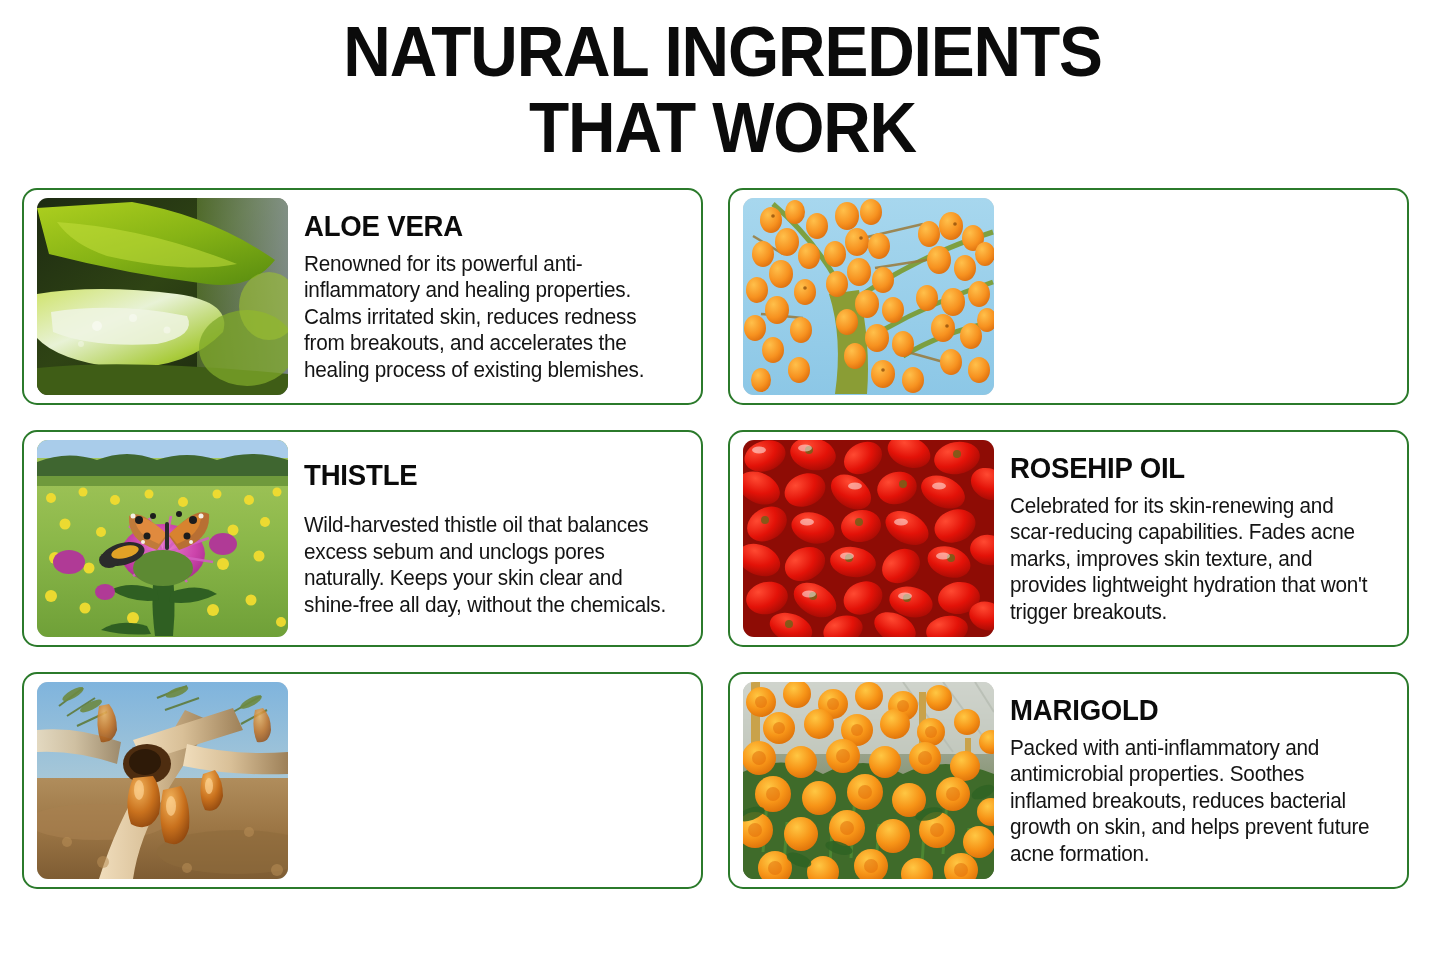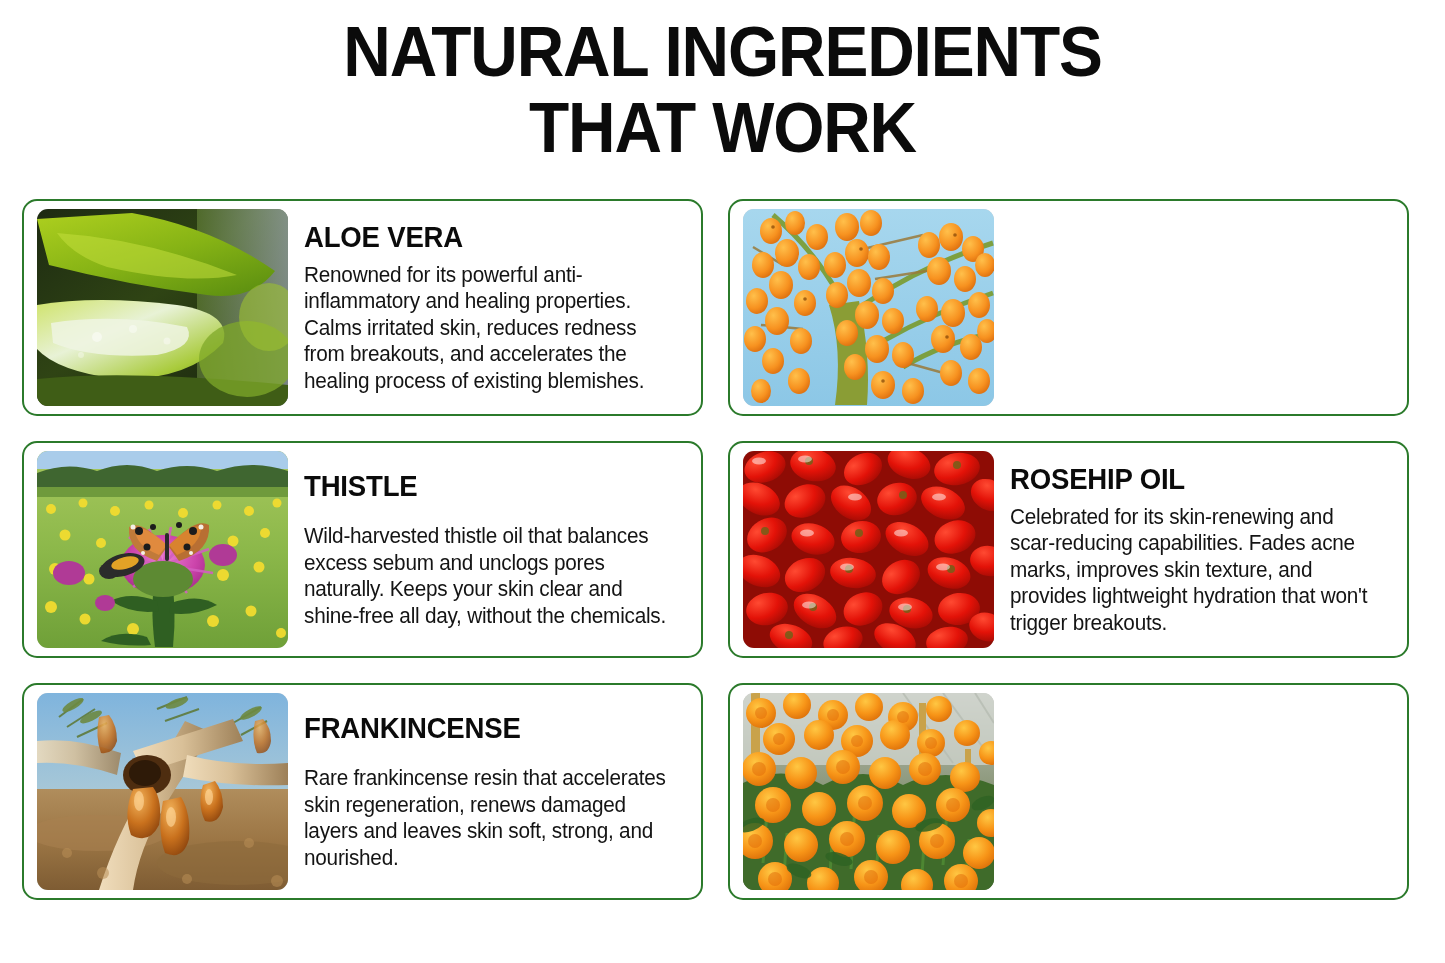--- a/index.html
+++ b/index.html
@@ -34,21 +34,21 @@
     letter-spacing: -1.2px;
     color: #0b0b0b;
     transform: scaleX(0.94);
     transform-origin: 50% 0;
     white-space: pre-line;
   }
 
   
   .grid {
     position: absolute;
-    top: 199px;
+    top: 188px;
     left: 22px;
     width: 1401px;
     display: grid;
     grid-template-columns: 681px 681px;
     grid-template-rows: 217px 217px 217px;
     column-gap: 39px;
     row-gap: 40px;
     gap: 25px;
   }
 
@@ -499,24 +499,20 @@
           </g>
           <g fill="#b98f57" opacity="0.55">
             <circle cx="30" cy="160" r="5"></circle>
               <circle cx="66" cy="180" r="6"></circle>
             <circle cx="150" cy="186" r="5"></circle>
               <circle cx="212" cy="150" r="5"></circle>
             <circle cx="240" cy="188" r="6"></circle>
           </g>
         </svg>
       </div>
-      <div class="card-body">
-        <div class="card-title">FRANKINCENSE</div>
-        <div class="card-desc">Rare frankincense resin that accelerates skin regeneration, renews damaged layers and leaves skin soft, strong, and nourished.</div>
-      </div>
     </div>
 
     <div class="card">
       <div class="thumb">
         <svg viewBox="0 0 251 197" preserveAspectRatio="none" aria-hidden="true">
           <defs>
             <linearGradient id="mgBg" x1="0" y1="0" x2="0" y2="1">
               <stop offset="0" stop-color="#d6d8d2"></stop>
               <stop offset="0.35" stop-color="#9aa38c"></stop>
               <stop offset="1" stop-color="#4f6b34"></stop>
@@ -610,16 +606,20 @@
           </g>
           <g fill="#2f6324" opacity="0.85">
             <ellipse cx="8" cy="132" rx="14" ry="6" transform="rotate(-20 8 132)"></ellipse>
             <ellipse cx="96" cy="166" rx="14" ry="6" transform="rotate(16 96 166)"></ellipse>
             <ellipse cx="186" cy="132" rx="14" ry="6" transform="rotate(-14 186 132)"></ellipse>
             <ellipse cx="56" cy="178" rx="13" ry="6" transform="rotate(22 56 178)"></ellipse>
             <ellipse cx="240" cy="110" rx="12" ry="6" transform="rotate(-24 240 110)"></ellipse>
           </g>
         </svg>
       </div>
+      <div class="card-body">
+        <div class="card-title">MARIGOLD</div>
+        <div class="card-desc">Packed with anti-inflammatory and antimicrobial properties. Soothes inflamed breakouts, reduces bacterial growth on skin, and helps prevent future acne formation.</div>
+      </div>
     </div>
 
   </div>
 </div>
 
 </body></html>

